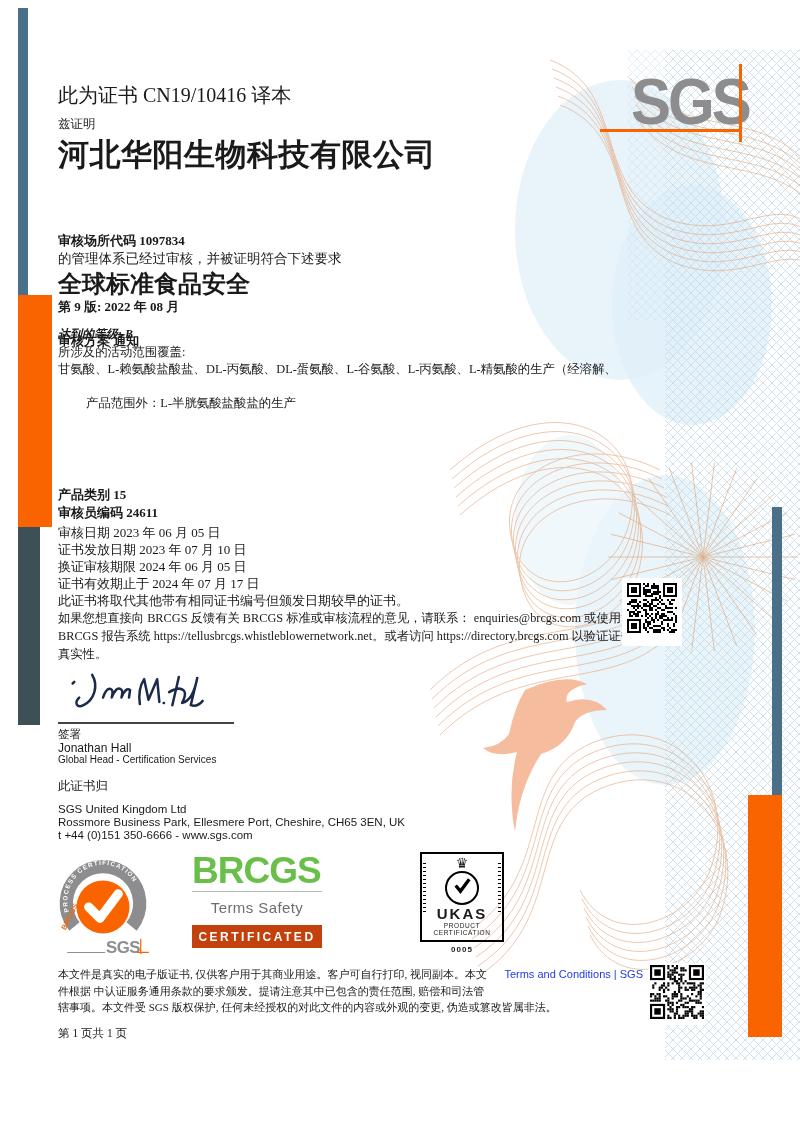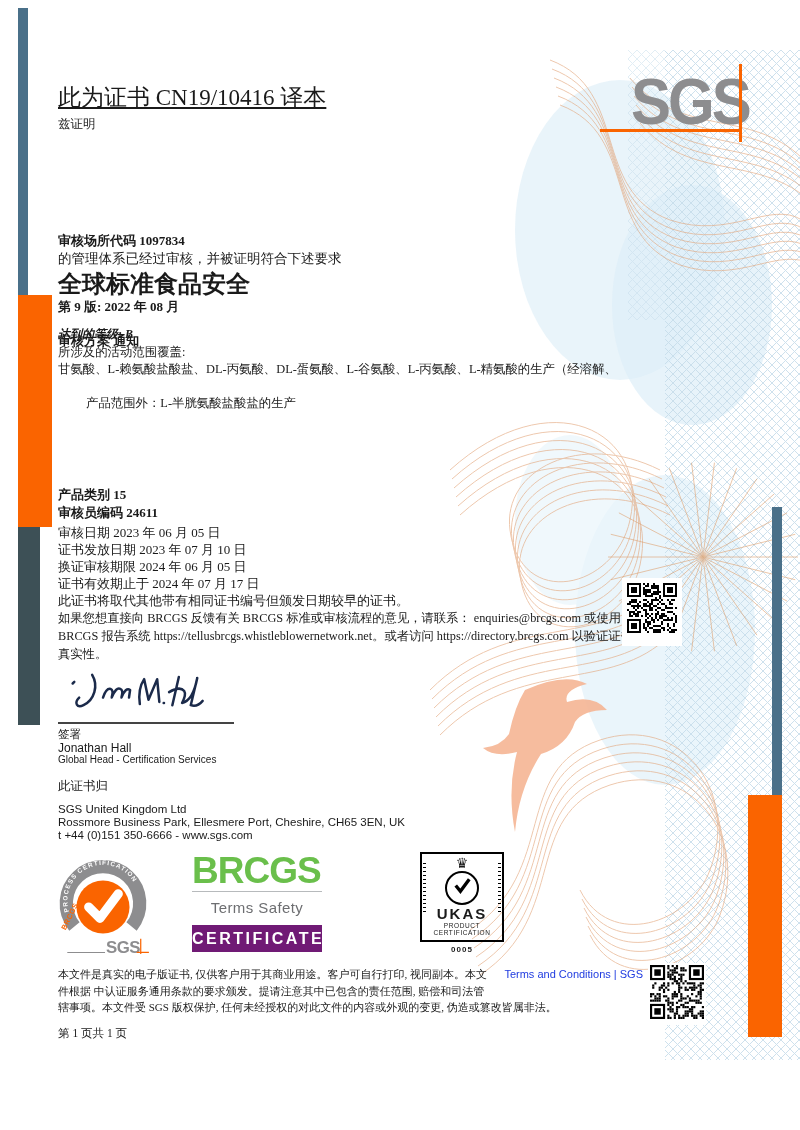--- a/index.html
+++ b/index.html
@@ -14,21 +14,21 @@
   .sgs-word{font-family:"Liberation Sans",sans-serif;font-weight:bold;color:#8d8d8f;
             font-size:60px;letter-spacing:-3px;line-height:1;transform:scaleY(1.08);transform-origin:top left;}
   
   .para{line-height:1.45;}
   
   .sigline{position:absolute;height:2px;background:#444;}
   
   .brcgs-word{font-weight:800;color:#6abf4b;font-size:37px;letter-spacing:-1px;line-height:.95;font-family:"Liberation Sans",sans-serif;}
   .brcgs-rule{border-top:1px solid #b7babc;margin-top:3px;}
   .brcgs-food{color:#6d6e71;font-size:15px;text-align:center;margin-top:7px;letter-spacing:.4px;}
-  .brcgs-badge{margin-top:9px;background:#701a75;color:#fff;font-size:16px;font-weight:bold;
+  .brcgs-badge{margin-top:9px;background:#c2410c;color:#fff;font-size:12px;font-weight:bold;
                letter-spacing:2.5px;text-align:center;padding:4.5px 0;}
   
   .ukas-box{position:relative;width:80px;height:84px;border:2px solid #000;text-align:center;padding-top:2px;box-sizing:content-box;}
   .ukas-box::before,.ukas-box::after{content:"";position:absolute;top:6px;width:3px;height:52px;
       background:repeating-linear-gradient(0deg,#000 0 1px,transparent 1px 4px);}
   .ukas-box::before{left:1px;} .ukas-box::after{right:1px;}
   .crown{font-size:14px;line-height:1;font-family:"DejaVu Sans",sans-serif;}
   .ukas-circle{width:30px;height:30px;border:2.5px solid #000;border-radius:50%;margin:1px auto 1px;}
   .ukas-word{font-size:15px;font-weight:bold;letter-spacing:2px;line-height:1.05;}
   .ukas-sub{font-size:6.5px;letter-spacing:.6px;line-height:1.15;}
@@ -121,22 +121,23 @@
   <div class="bar" style="left:18px;top:527px;width:22px;height:198px;background:#3d5056;"></div>
   <div class="bar" style="left:772px;top:507px;width:10px;height:288px;background:#4a7089;"></div>
   <div class="bar" style="left:748px;top:795px;width:34px;height:242px;background:#fa6400;"></div>
 
   <div class="abs" style="left:631px;top:70px;">
     <div class="sgs-word">SGS</div>
   </div>
   <div class="bar" style="left:600px;top:129px;width:142px;height:2.5px;background:#fa6400;"></div>
   <div class="bar" style="left:739px;top:64px;width:2.5px;height:78px;background:#fa6400;"></div>
 
-  <div class="abs cjk" style="left:58px;top:82px;font-size:23px;text-decoration:underline;">此为证书 CN19/10416 译本</div>
+  <div class="abs cjk" style="left:58px;top:82px;font-size:20px;">此为证书 CN19/10416 译本</div>
   <div class="abs cjk" style="left:58px;top:116px;font-size:12.5px;">兹证明</div>
+  <div class="abs cjk b" style="left:58px;top:134px;font-size:31px;letter-spacing:.5px;">河北华阳生物科技有限公司</div>
 
   <div class="abs cjk b" style="left:58px;top:232px;font-size:13px;">审核场所代码 1097834</div>
   <div class="abs cjk" style="left:58px;top:250px;font-size:13.5px;">的管理体系已经过审核，并被证明符合下述要求</div>
   <div class="abs" style="left:58px;top:268px;font-size:24px;font-weight:600;">全球标准食品安全</div>
   <div class="abs cjk b" style="left:58px;top:298px;font-size:13px;">第 9 版: 2022 年 08 月</div>
   <div class="abs cjk b" style="left:58px;top:326px;font-size:12px;font-style:italic;">达到的等级: B</div>
   <div class="abs cjk b" style="left:58px;top:332px;font-size:13px;">审核方案 通知</div>
   <div class="abs cjk" style="left:58px;top:344px;font-size:12.4px;">所涉及的活动范围覆盖:</div>
   <div class="abs cjk" style="left:58px;top:361px;font-size:12.4px;">甘氨酸、L-赖氨酸盐酸盐、DL-丙氨酸、DL-蛋氨酸、L-谷氨酸、L-丙氨酸、L-精氨酸的生产（经溶解、</div>
   <div class="abs cjk" style="left:58px;top:395px;font-size:12.4px;margin-left:28px;">产品范围外：L-半胱氨酸盐酸盐的生产</div>

